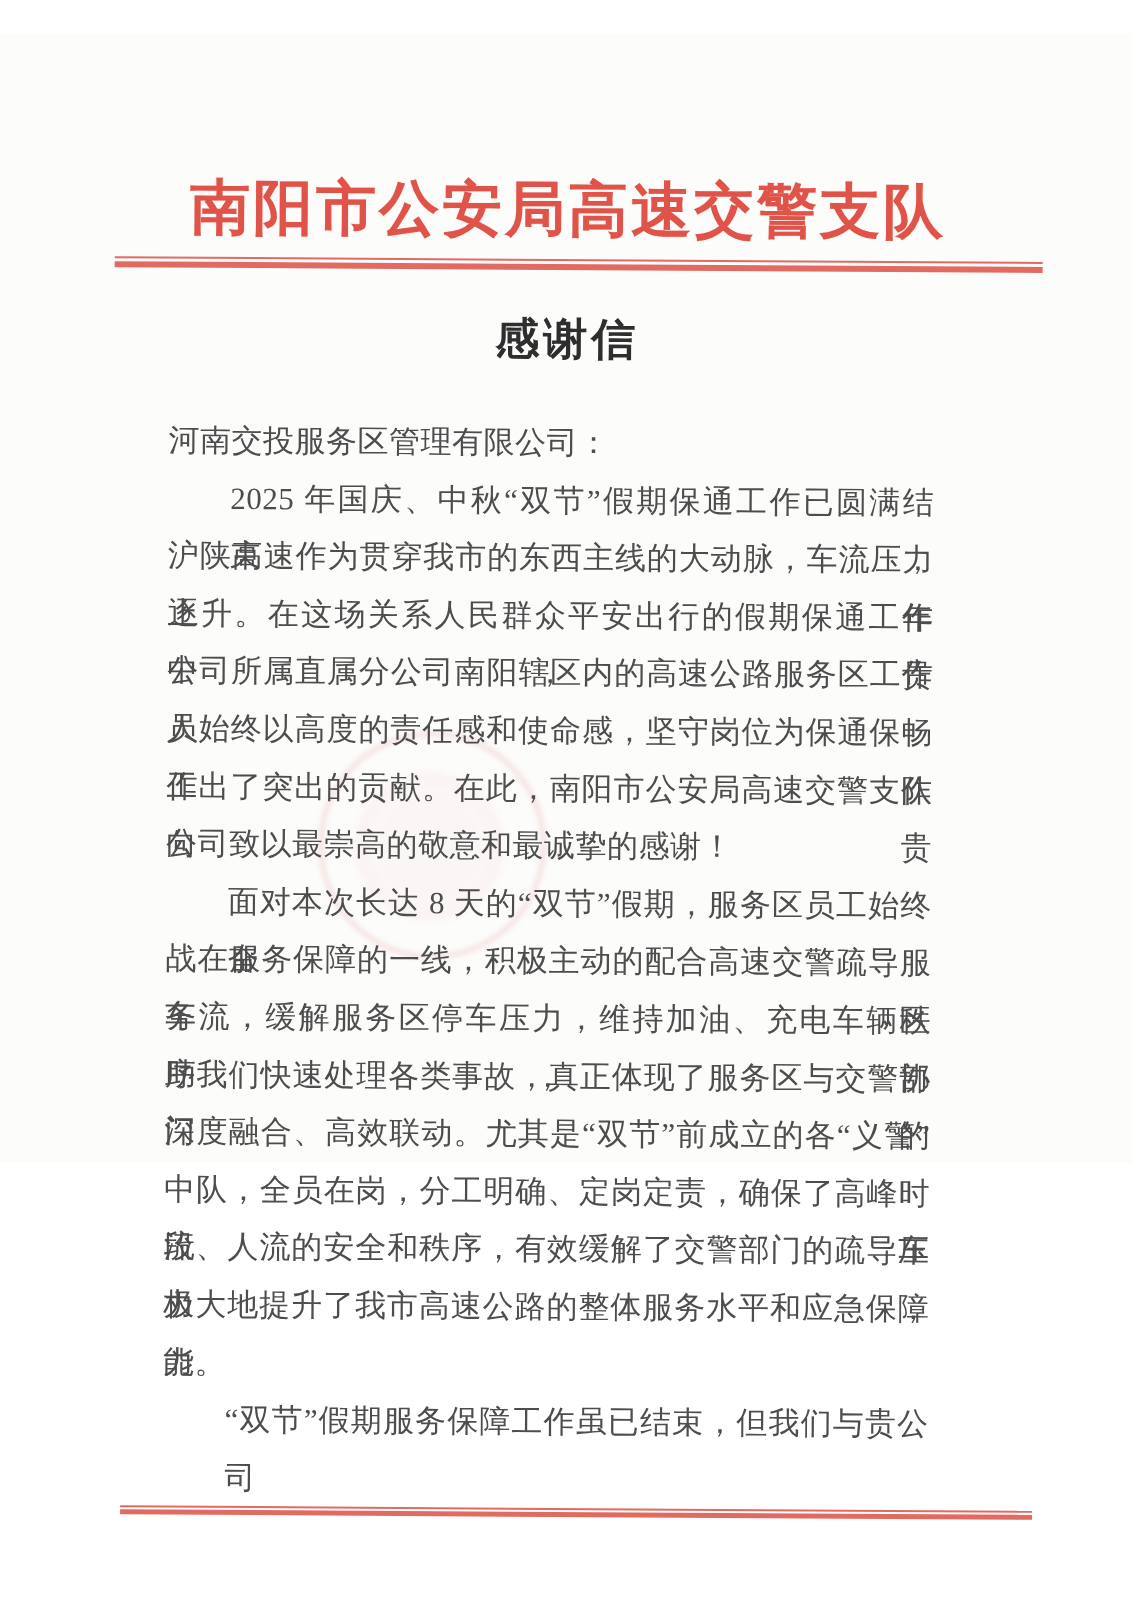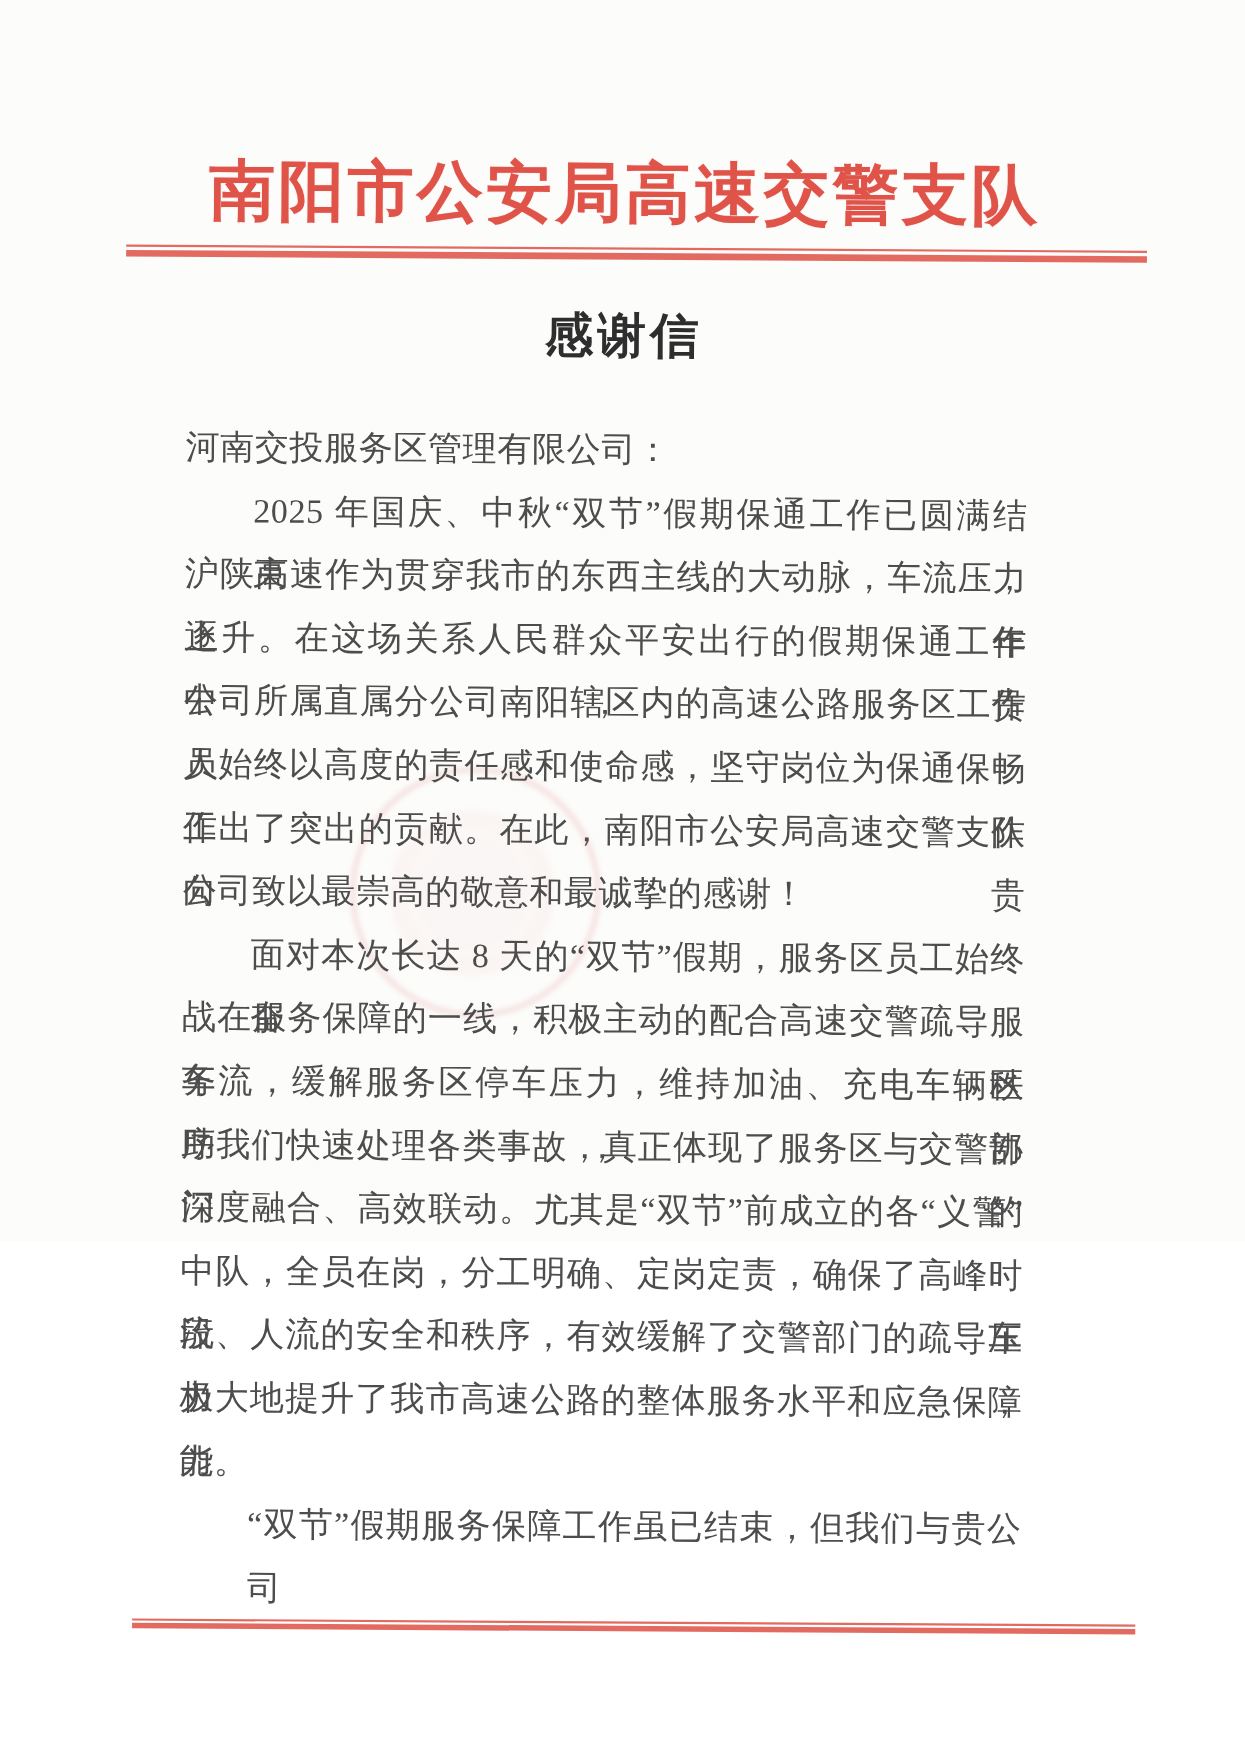--- a/index.html
+++ b/index.html
@@ -6,20 +6,21 @@
   body {
     width: 1132px; height: 1600px;
     background: #ffffff;
     overflow: hidden;
     font-family: "Liberation Serif", "DejaVu Serif", serif;
   }
   .page {
     position: relative;
     width: 1132px; height: 1128px;
     background: #fcfcfb;
+    margin-top: 34px;
   }
   
   .tilt {
     position: absolute; inset: 0;
     transform: rotate(0.35deg);
     transform-origin: 50% 45%;
   }
   .letterhead {
     position: absolute;
     top: 136px; left: 0; width: 100%;

